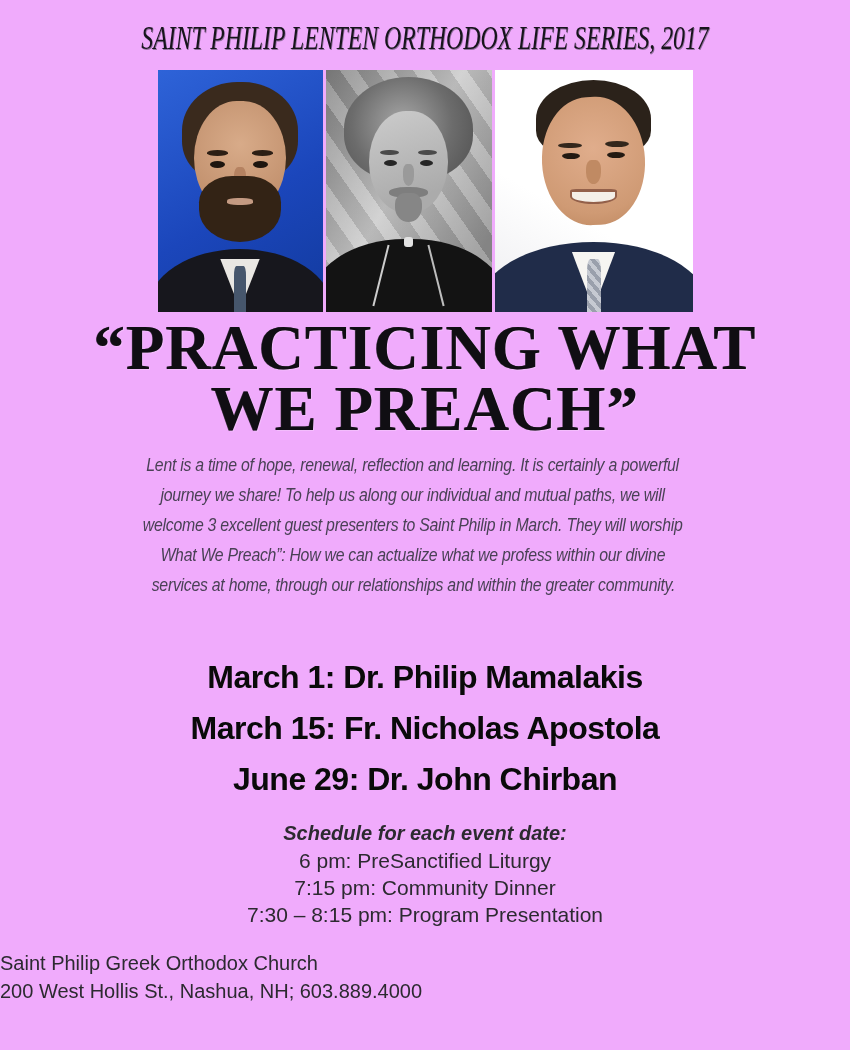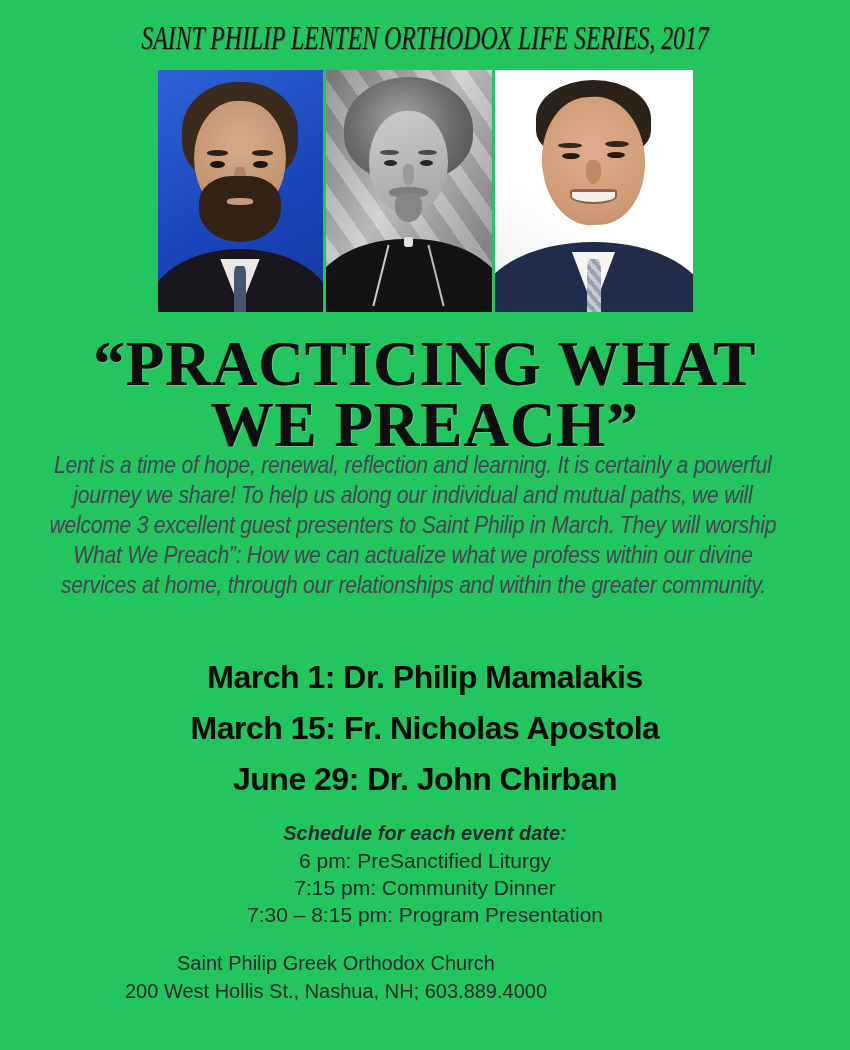--- a/index.html
+++ b/index.html
@@ -1,18 +1,18 @@
 <!DOCTYPE html>
 <html><head>
 <meta charset="utf-8">
 <style>
   html,body{margin:0;padding:0;}
   .page{
     position:relative;width:850px;height:1050px;overflow:hidden;
-    background:#22c55e;
+    background:#f0abfc;
     font-family:"Liberation Sans",sans-serif;
     text-decoration:underline;
   }
   
   .header-title{
     position:absolute;top:20px;left:0;width:850px;text-align:center;
     font-family:"Liberation Serif",serif;font-style:italic;font-weight:400;
     font-size:33px;line-height:36px;color:#17141c;white-space:nowrap;
     text-shadow:1px 1px 0 rgba(70,62,82,.55);
   }
@@ -70,44 +70,43 @@
   .p3-suit{bottom:0;left:-8%;width:116%;height:29%;background:#202c49;border-radius:52% 52% 0 0/95% 95% 0 0;}
   .p3-shirt{bottom:0;left:39%;width:22%;height:25%;background:#f6f5f2;clip-path:polygon(0 0,100% 0,50% 95%);}
   .p3-tie{bottom:0;left:46.5%;width:7.5%;height:22%;border-radius:22% 22% 0 0;
     background:repeating-linear-gradient(50deg,#c6cad2 0 4px,#9aa0ac 4px 8px);}
   
   .main-title{
     position:absolute;top:318px;left:0;width:850px;text-align:center;
     font-family:"Liberation Serif",serif;font-weight:700;
     font-size:63px;line-height:61px;color:#100e13;letter-spacing:1px;
     text-shadow:1px 1px 0 rgba(255,255,255,.22),-0.5px -0.5px 0 rgba(0,0,0,.6);
-    margin-top:16px;
   }
   
   .intro{
     position:absolute;top:450px;left:0;width:826px;text-align:center;
-    font-style:italic;font-size:24px;line-height:30px;color:#4a4156;
+    font-style:italic;font-size:18px;line-height:30px;color:#4a4156;
     font-weight:400;
   }
   .intro-line{white-space:nowrap;}
   .intro-line .squeeze{display:inline-block;transform:scaleX(.88);transform-origin:center;letter-spacing:-0.3px;}
   
   .dates{
     position:absolute;top:652px;left:0;width:850px;text-align:center;
     font-weight:700;font-size:32px;line-height:51px;color:#0a0a0a;letter-spacing:-0.5px;
   }
   
   .schedule{
     position:absolute;top:820px;left:0;width:850px;text-align:center;
     font-size:21px;line-height:27px;color:#2c2a30;
   }
   .schedule-heading{font-weight:700;font-style:italic;font-size:20px;}
   
   .footer{
-    position:absolute;top:950px;left:0;width:672px;text-align:center;
+    position:absolute;top:950px;left:0;width:672px;text-align:left;
     font-size:20px;line-height:27.5px;color:#2c2a30;
   }
   .footer-note{font-weight:700;font-style:italic;font-size:20.5px;}
 </style>
 </head>
 <body>
 
 <div class="page">
 
   <div class="header-title">

